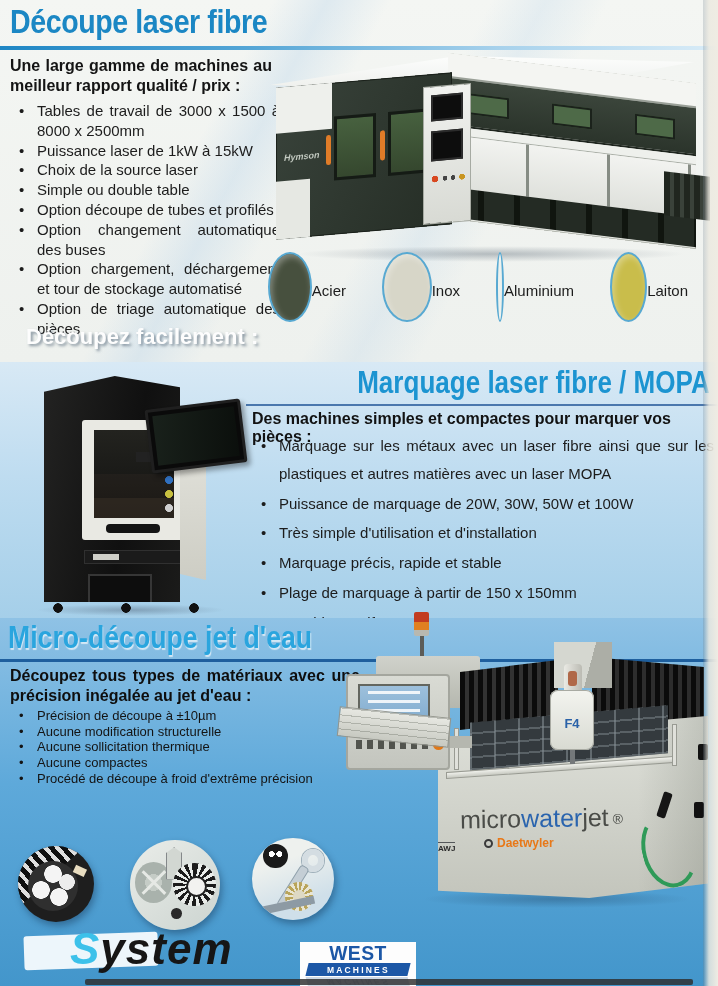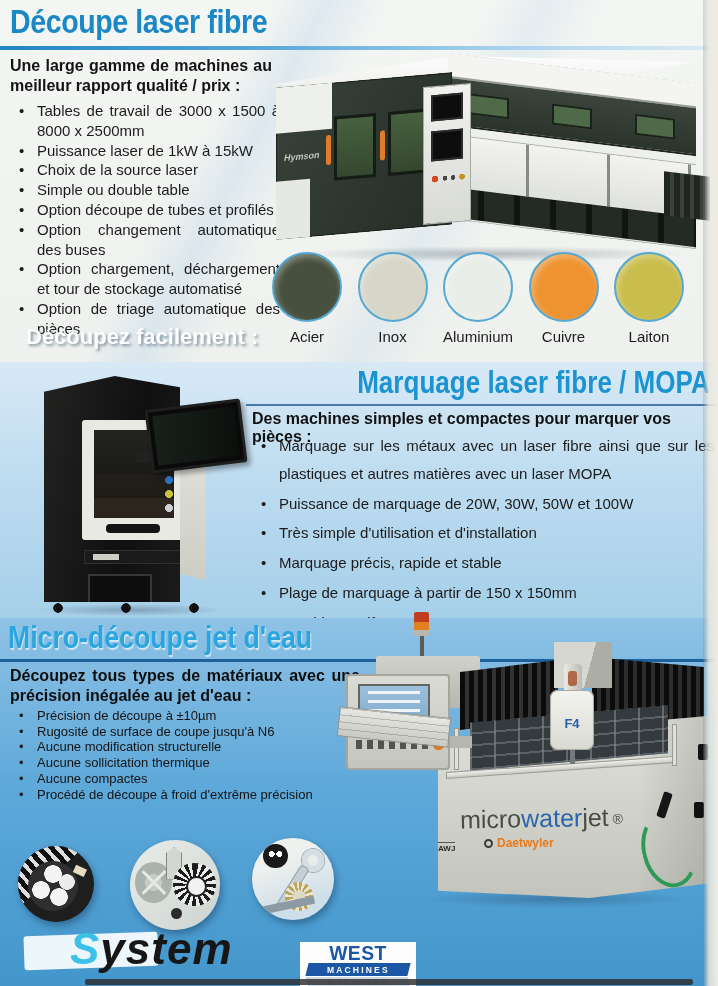--- a/index.html
+++ b/index.html
@@ -61,21 +61,21 @@
   .m1-btns{position:absolute;left:6px;top:88px;width:36px;height:9px;background:
     radial-gradient(circle 3.5px at 5px 4px,#d84820 92%,transparent),
     radial-gradient(circle 2.5px at 15px 4px,#444 92%,transparent),
     radial-gradient(circle 2.5px at 23px 4px,#444 92%,transparent),
     radial-gradient(circle 3px at 32px 4px,#c99520 92%,transparent);}
   .m1-conveyor{position:absolute;left:398px;top:122px;width:46px;height:44px;transform:skewY(7deg);
     background:repeating-linear-gradient(90deg,#20261f 0 6px,#3a423a 6px 10px);}
 
   
   .materials{position:absolute;left:268px;top:252px;width:420px;display:flex;justify-content:space-between;}
-  .mat{width:78px;display:flex;flex-direction:column;align-items:center;}
+  .mat{width:78px;display:flex;flex-direction:row;align-items:center;}
   .swatch{width:70px;height:70px;border-radius:50%;border:2px solid #58a9d2;box-shadow:inset 2px 3px 6px rgba(255,255,255,.35);}
   .mat-label{margin-top:6px;font-size:15px;color:#1c1c1c;}
   .cut-easy{position:absolute;left:26px;top:324px;font-size:22px;font-weight:bold;color:#fdfdfd;
     text-shadow:2px 2px 3px rgba(70,90,110,.6);}
 
   
   .sec2{top:362px;height:256px;background:linear-gradient(180deg,#d8e9f5 0%,#bedcf0 45%,#a5cfe9 100%);}
   .title2{position:absolute;right:8px;top:3px;margin:0;font-size:31px;font-weight:bold;color:#1c94d1;
     transform:scaleX(.84);transform-origin:right center;white-space:nowrap;}
   .rule2{position:absolute;left:246px;top:42px;width:472px;height:2px;background:#4a77ad;}
@@ -298,24 +298,20 @@
       </div>
       <div class="mat">
         <div class="swatch" style="background: rgb(215, 214, 200);"></div>
         <div class="mat-label">Inox</div>
       </div>
       <div class="mat">
         <div class="swatch" style="background: rgb(233, 238, 233);"></div>
         <div class="mat-label">Aluminium</div>
       </div>
       <div class="mat">
-        <div class="swatch" style="background: rgb(239, 147, 48);"></div>
-        <div class="mat-label">Cuivre</div>
-      </div>
-      <div class="mat">
         <div class="swatch" style="background: rgb(201, 189, 75);"></div>
         <div class="mat-label">Laiton</div>
       </div>
     </div>
     <div class="cut-easy">Découpez facilement :</div>
   </section>
 
   <section class="sec2">
     <h2 class="title2">Marquage laser fibre / MOPA</h2>
     <div class="rule2"></div>
@@ -346,21 +342,20 @@
       <div class="m2-wheels"></div>
     </div>
   </section>
 
   <section class="sec3">
     <h2 class="title3">Micro-découpe jet d'eau</h2>
     <div class="rule3"></div>
     <p class="intro3">Découpez tous types de matériaux avec une précision inégalée au jet d'eau :</p>
     <ul class="bullets bullets3">
         <li>Précision de découpe à ±10µm</li>
-        <li>Rugosité de surface de coupe jusqu'à N6</li>
         <li>Aucune modification structurelle</li>
         <li>Aucune sollicitation thermique</li>
         <li>Aucune compactes</li>
         <li>Procédé de découpe à froid d'extrême précision</li>
       </ul>
 
     <div class="machine3">
       <div class="m3-shadow"></div>
       <div class="m3-pole"></div>
       <div class="m3-lamp"></div>

